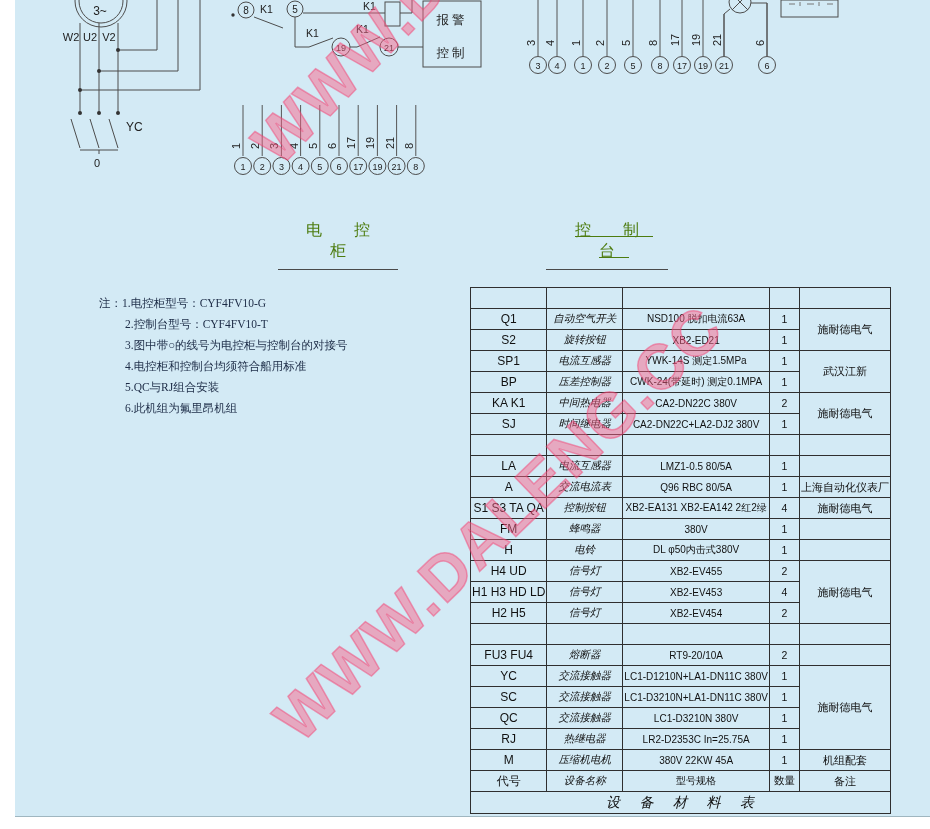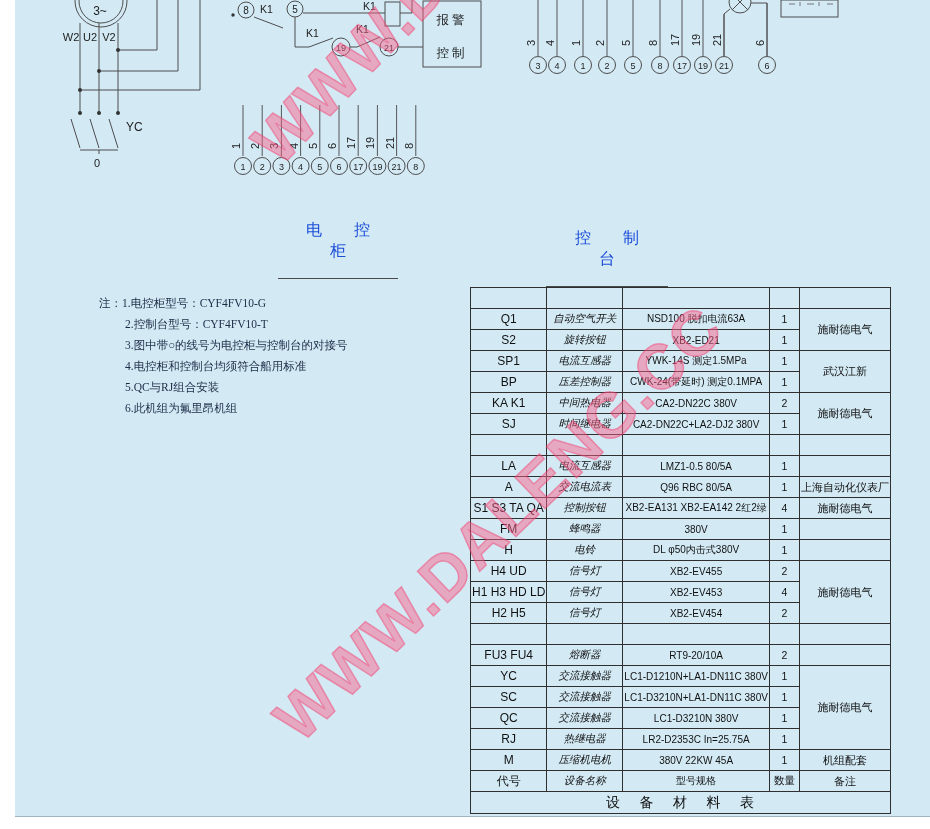--- a/index.html
+++ b/index.html
@@ -3,36 +3,36 @@
 <meta charset="utf-8">
 <style>
   * { margin:0; padding:0; box-sizing:border-box; }
   html,body { width:930px; height:829px; background:#ffffff; overflow:hidden;
     font-family:"Liberation Serif", serif; color:#1b1b1b; }
   #stage { position:relative; width:930px; height:829px; }
   .sheet { position:absolute; left:15px; top:0; width:915px; height:817px;
     background:#d3eaf5; border-bottom:1px solid #9fb6c0; }
   svg text { fill:#222; font-family:"Liberation Sans", sans-serif; }
   .heading { position:absolute; text-align:center; font-size:16px; letter-spacing:14px;
-    padding-left:14px; color:#1d4ed8; border-bottom:1.5px solid #4a4a4a; padding-bottom:16px; }
+    padding-left:14px; color:#4d7c0f; border-bottom:1.5px solid #4a4a4a; padding-bottom:7px; }
   .notes { position:absolute; left:99px; top:293px; font-size:11.5px; line-height:21px;
     color:#1c2b46; white-space:nowrap; }
   .note-line { padding-left:26px; }
   .note-line.first { padding-left:0; }
   
   .tbl-wrap { position:absolute; left:470px; top:287px; }
   table { border-collapse:collapse; table-layout:fixed; background:transparent; }
   td { border:1px solid #2f2f2f; height:21px; text-align:center; vertical-align:middle;
     font-size:10.5px; overflow:hidden; white-space:nowrap; padding:0 1px; color:#111; }
   td.col-c { width:59px; font-size:12px; font-family:"Liberation Sans", sans-serif; }
   td.col-n { width:76px;font-style:italic; }
   td.col-s { width:137px; font-size:10px; font-family:Liberation Sans, sans-serif;margin-top:40px; }
   td.col-q { width:30px; font-family:"Liberation Sans", sans-serif; }
   td.col-r { width:73px; font-size:11px; }
-  td.title-cell { font-size:14px; letter-spacing:8px; padding-left:8px; height:22px; }
+  td.title-cell { font-size:14px; letter-spacing:8px; padding-left:8px; height:22px;font-style:italic; }
   
   .wm { position:absolute; font-family:"Liberation Sans", sans-serif; font-weight:bold;
     font-size:63px; letter-spacing:2px; white-space:nowrap; pointer-events:none; z-index:9;
     color:rgba(255,120,150,0.30); -webkit-text-stroke:1.5px rgba(244,60,110,0.45);
     text-shadow:0 0 1px rgba(244,60,110,0.25); transform-origin:0 0; }
   .wm1 { left:238px; top:128px; transform:rotate(-46deg); }
   .wm2 { left:260px; top:703px; transform:rotate(-44deg); }
 </style>
 </head>
 <body>
@@ -174,21 +174,21 @@
         <circle cx="724" cy="65" r="8.5" stroke="#4d4d4d" fill="none"></circle>
         <text x="724" y="68.5" font-size="9" text-anchor="middle">21</text>
         <line x1="767" y1="3" x2="767" y2="56" stroke="#555" stroke-width="1"></line>
         <text x="764" y="46" font-size="11" transform="rotate(-90 764 46)">6</text>
         <circle cx="767" cy="65" r="8.5" stroke="#4d4d4d" fill="none"></circle>
         <text x="767" y="68.5" font-size="9" text-anchor="middle">6</text>
       </g>
   </svg>
 
   <div class="heading" style="left:278px; top:220px; width:120px;">电 控 柜</div>
-  <div class="heading" style="left:546px; top:228px; width:122px;">控 制 台</div>
+  <div class="heading" style="left:546px; top:220px; width:122px;text-decoration:underline;">控 制 台</div>
 
   <div class="notes">
     <div class="note-line first"><span>注：</span><span>1.电控柜型号：CYF4FV10-G</span></div>
     <div class="note-line">2.控制台型号：CYF4FV10-T</div>
     <div class="note-line">3.图中带○的线号为电控柜与控制台的对接号</div>
     <div class="note-line">4.电控柜和控制台均须符合船用标准</div>
     <div class="note-line">5.QC与RJ组合安装</div>
     <div class="note-line">6.此机组为氟里昂机组</div>
   </div>
 

